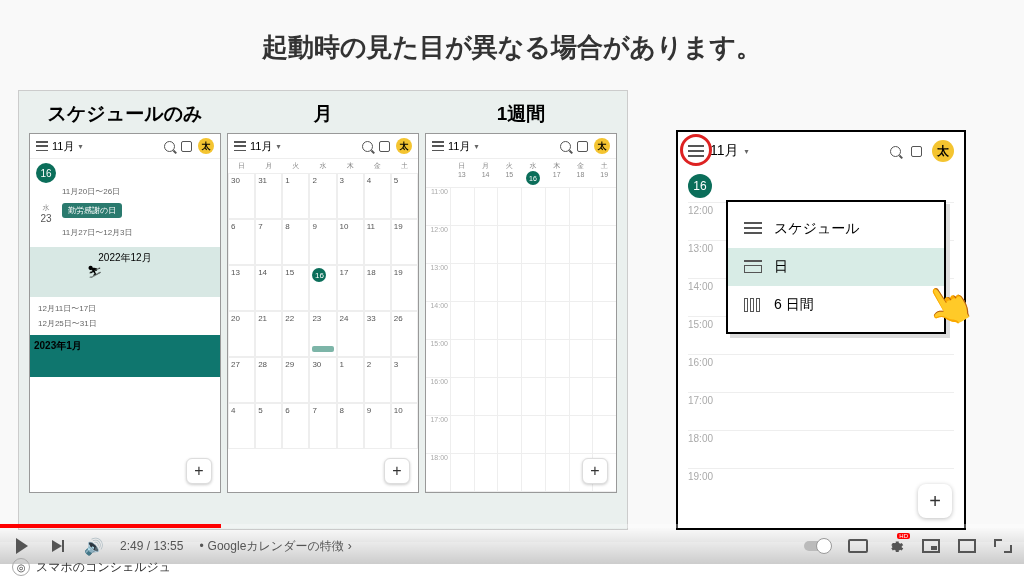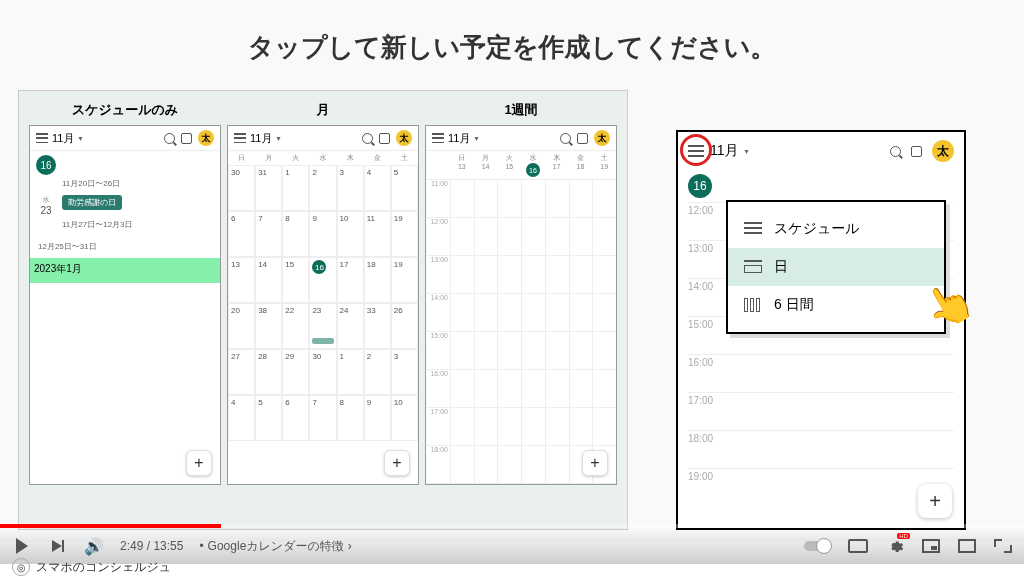--- a/index.html
+++ b/index.html
@@ -6,21 +6,21 @@
 body { font-family: "Hiragino Sans", "Meiryo", sans-serif; background: #fff; width: 1024px; height: 579px; overflow: hidden; position: relative; }
 
 .video-area { width: 1024px; height: 542px; background: #f9f9f9; position: relative; }
 
 .title-text { position: absolute; top: 30px; left: 0; right: 0; text-align: center; font-size: 26px; font-weight: bold; color: #333; }
 
 .left-panel { position: absolute; left: 18px; top: 90px; width: 610px; height: 440px; background: #eaf0ee; border: 1px solid #ccc; padding: 10px; }
 .left-panel-title { text-align: center; font-size: 19px; font-weight: bold; margin-bottom: 8px; color: #333; }
 .columns { display: flex; gap: 6px; }
 .col-wrap { flex: 1; }
-.col-header { text-align: center; font-size: 13px; font-weight: bold; margin-bottom: 6px; }
+.col-header { text-align: center; font-size: 19px; font-weight: bold; margin-bottom: 6px; }
 .phone { background: #fff; border: 1px solid #999; height: 360px; position: relative; overflow: hidden; font-size: 9px; }
 
 .phone-top { display: flex; align-items: center; padding: 4px 6px; gap: 4px; border-bottom: 1px solid #eee; }
 .hamburger { width: 12px; height: 10px; display: flex; flex-direction: column; justify-content: space-between; }
 .hamburger span { height: 1.5px; background: #555; }
 .month-label { font-size: 11px; font-weight: 500; }
 .chev { font-size: 8px; color: #666; }
 .phone-top-right { margin-left: auto; display: flex; gap: 6px; align-items: center; }
 .search-ic, .cal-ic { width: 11px; height: 11px; }
 .search-ic { border: 1.5px solid #555; border-radius: 50%; position: relative; }
@@ -31,21 +31,21 @@
 .sched-body { padding: 4px 6px; }
 .sched-row { display: flex; gap: 6px; margin-bottom: 4px; align-items: flex-start; }
 .date-badge { width: 20px; height: 20px; border-radius: 50%; background: #0b6e5a; color: #fff; display: flex; align-items: center; justify-content: center; font-size: 10px; flex-shrink: 0; }
 .date-plain { width: 20px; text-align: center; font-size: 10px; color: #555; flex-shrink: 0; }
 .sched-text { font-size: 8px; color: #666; line-height: 1.3; }
 .holiday-bar { background: #2a7a6e; color: #fff; padding: 2px 6px; border-radius: 3px; font-size: 8px; }
 .month-band { background: #d8e8e4; padding: 4px; text-align: center; font-size: 10px; font-weight: 500; margin: 4px 0 0 0; position: relative; height: 50px; }
 .skier { position: absolute; left: 30%; top: 18px; font-size: 12px; }
 .date-range-list { padding: 4px 8px; }
 .date-range-list div { font-size: 8px; color: #666; padding: 2px 0; }
-.month-band2 { background: #86efac; padding: 4px; font-size: 10px; font-weight: 400; position: relative; height: 25px; }
+.month-band2 { background: #0f766e; padding: 4px; font-size: 10px; font-weight: 700; position: relative; height: 42px; }
 
 .cal-grid-head { display: grid; grid-template-columns: repeat(7, 1fr); text-align: center; font-size: 7px; color: #888; padding: 2px 0; }
 .cal-grid { display: grid; grid-template-columns: repeat(7, 1fr); }
 .cal-cell { border: 0.5px solid #eee; height: 46px; font-size: 8px; padding: 2px; color: #555; position: relative; }
 .cal-cell.today { }
 .cal-cell.today span { background: #0b6e5a; color: #fff; border-radius: 50%; width: 14px; height: 14px; display: inline-flex; align-items: center; justify-content: center; }
 .cal-cell .bar { position: absolute; bottom: 4px; left: 2px; right: 2px; height: 6px; background: #7db5a8; border-radius: 2px; }
 
 .week-head { display: grid; grid-template-columns: 24px repeat(7, 1fr); font-size: 7px; color: #888; padding: 2px 0; text-align: center; }
 .week-head .today-cell span { background: #0b6e5a; color: #fff; border-radius: 50%; width: 14px; height: 14px; display: inline-flex; align-items: center; justify-content: center; }
@@ -107,21 +107,21 @@
 .full-ic::before { top: 0; left: 0; border-right: none; border-bottom: none; }
 .full-ic::after { bottom: 0; right: 0; border-left: none; border-top: none; }
 
 .channel-row { position: absolute; left: 0; top: 558px; display: flex; align-items: center; gap: 6px; padding: 0 12px; font-size: 12px; color: #333; }
 .channel-logo { width: 18px; height: 18px; border: 1px solid #aaa; border-radius: 50%; display: flex; align-items: center; justify-content: center; font-size: 10px; }
 </style>
 </head>
 <body>
 
 <div class="video-area">
-  <div class="title-text">タップして新しい予定を作成してください。</div>
+  <div class="title-text">起動時の見た目が異なる場合があります。</div>
 
   <div class="left-panel">
     <div class="columns">
 
       <div class="col-wrap">
         <div class="col-header">スケジュールのみ</div>
         <div class="phone">
           <div class="phone-top">
             <div class="hamburger">
                 <span></span>
@@ -143,21 +143,26 @@
             <div class="sched-text" style="margin-left:26px">11月20日〜26日</div>
             <div class="sched-row" style="margin-top:6px">
               <div style="flex-shrink:0;width:20px;text-align:center">
                 <div style="font-size:7px;color:#888">水</div>
                 <div class="date-plain">23</div>
               </div>
               <div class="holiday-bar">勤労感謝の日</div>
             </div>
             <div class="sched-text" style="margin-left:26px;margin-top:4px">11月27日〜12月3日</div>
           </div>
+          <div class="month-band">
+            <span>2022年12月</span>
+            <span class="skier">⛷</span>
+          </div>
           <div class="date-range-list">
+            <div>12月11日〜17日</div>
             <div>12月25日〜31日</div>
           </div>
           <div class="month-band2">
             <span>2023年1月</span>
           </div>
           <div class="fab">+</div>
         </div>
       </div>
 
       <div class="col-wrap">
@@ -202,21 +207,21 @@
               <div class="cal-cell"><span>11</span></div>
               <div class="cal-cell"><span>19</span></div>
               <div class="cal-cell"><span>13</span></div>
               <div class="cal-cell"><span>14</span></div>
               <div class="cal-cell"><span>15</span></div>
               <div class="cal-cell today"><span>16</span></div>
               <div class="cal-cell"><span>17</span></div>
               <div class="cal-cell"><span>18</span></div>
               <div class="cal-cell"><span>19</span></div>
               <div class="cal-cell"><span>20</span></div>
-              <div class="cal-cell"><span>38</span></div>
+              <div class="cal-cell"><span>21</span></div>
               <div class="cal-cell"><span>22</span></div>
               <div class="cal-cell"><span>23</span><div class="bar"></div></div>
               <div class="cal-cell"><span>24</span></div>
               <div class="cal-cell"><span>33</span></div>
               <div class="cal-cell"><span>26</span></div>
               <div class="cal-cell"><span>27</span></div>
               <div class="cal-cell"><span>28</span></div>
               <div class="cal-cell"><span>29</span></div>
               <div class="cal-cell"><span>30</span></div>
               <div class="cal-cell"><span>1</span></div>

